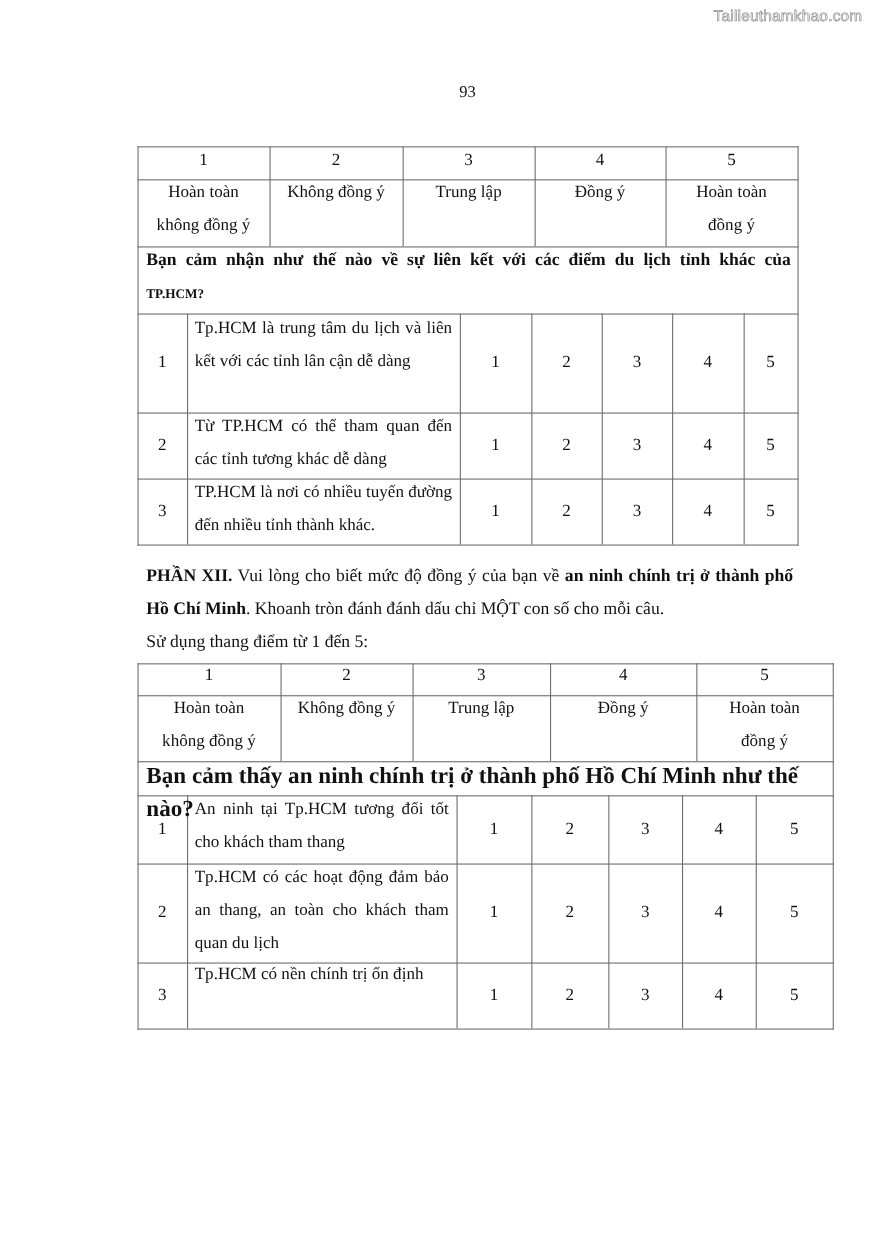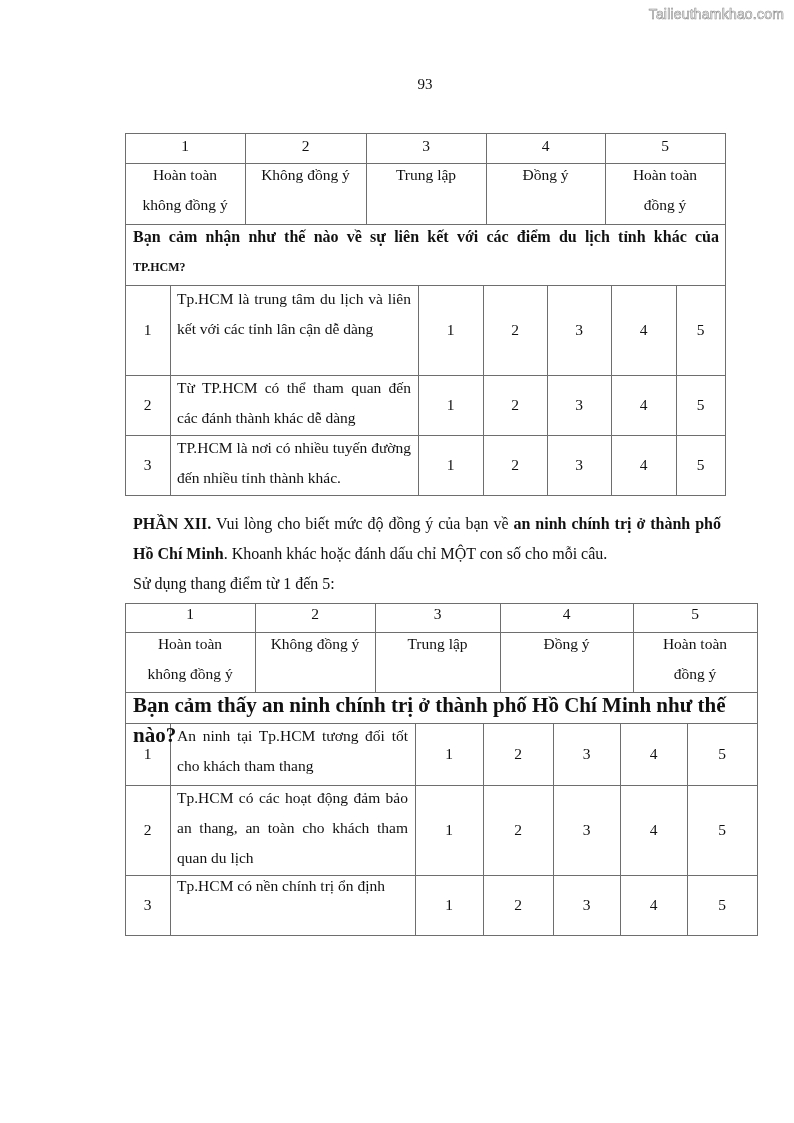--- a/index.html
+++ b/index.html
@@ -71,38 +71,38 @@
 
   <div class="cell c vc" style="left:125px;width:45px;top:285px;height:90px">1</div>
   <div class="cell j" style="left:170px;width:248px;top:284px">Tp.HCM là trung tâm du lịch và liên kết với các tỉnh lân cận dễ dàng</div>
   <div class="cell c vc" style="left:418px;width:65px;top:285px;height:90px">1</div>
   <div class="cell c vc" style="left:483px;width:64px;top:285px;height:90px">2</div>
   <div class="cell c vc" style="left:547px;width:64px;top:285px;height:90px">3</div>
   <div class="cell c vc" style="left:611px;width:65px;top:285px;height:90px">4</div>
   <div class="cell c vc" style="left:676px;width:49px;top:285px;height:90px">5</div>
 
   <div class="cell c vc" style="left:125px;width:45px;top:375px;height:60px">2</div>
-  <div class="cell j" style="left:170px;width:248px;top:373px">Từ TP.HCM có thể tham quan đến các đánh thành khác dễ dàng</div>
+  <div class="cell j" style="left:170px;width:248px;top:373px">Từ TP.HCM có thể tham quan đến các tỉnh tương khác dễ dàng</div>
   <div class="cell c vc" style="left:418px;width:65px;top:375px;height:60px">1</div>
   <div class="cell c vc" style="left:483px;width:64px;top:375px;height:60px">2</div>
   <div class="cell c vc" style="left:547px;width:64px;top:375px;height:60px">3</div>
   <div class="cell c vc" style="left:611px;width:65px;top:375px;height:60px">4</div>
   <div class="cell c vc" style="left:676px;width:49px;top:375px;height:60px">5</div>
 
   <div class="cell c vc" style="left:125px;width:45px;top:435px;height:60px">3</div>
   <div class="cell j" style="left:170px;width:248px;top:433px">TP.HCM là nơi có nhiều tuyến đường đến nhiều tỉnh thành khác.</div>
   <div class="cell c vc" style="left:418px;width:65px;top:435px;height:60px">1</div>
   <div class="cell c vc" style="left:483px;width:64px;top:435px;height:60px">2</div>
   <div class="cell c vc" style="left:547px;width:64px;top:435px;height:60px">3</div>
   <div class="cell c vc" style="left:611px;width:65px;top:435px;height:60px">4</div>
   <div class="cell c vc" style="left:676px;width:49px;top:435px;height:60px">5</div>
 </div>
 
 <div class="para" style="top:509px">
-  <span class="bold">PHẦN XII.</span><span> Vui lòng cho biết mức độ đồng ý của bạn về </span><span class="bold">an ninh chính trị ở thành phố Hồ Chí Minh</span><span>. Khoanh khác hoặc đánh dấu chỉ MỘT con số cho mỗi câu.</span><br>
+  <span class="bold">PHẦN XII.</span><span> Vui lòng cho biết mức độ đồng ý của bạn về </span><span class="bold">an ninh chính trị ở thành phố Hồ Chí Minh</span><span>. Khoanh tròn đánh đánh dấu chỉ MỘT con số cho mỗi câu.</span><br>
   <span>Sử dụng thang điểm từ 1 đến 5:</span>
 </div>
 
 <div>
   <div class="hline" style="left:125px;width:633px;top:603px"></div>
   <div class="hline" style="left:125px;width:633px;top:632px"></div>
   <div class="hline" style="left:125px;width:633px;top:692px"></div>
   <div class="hline" style="left:125px;width:633px;top:723px"></div>
   <div class="hline" style="left:125px;width:633px;top:785px"></div>
   <div class="hline" style="left:125px;width:633px;top:875px"></div>

